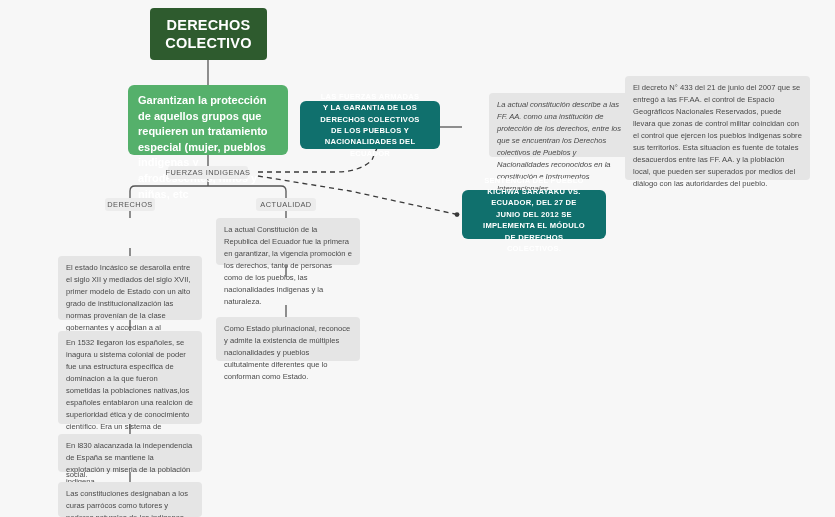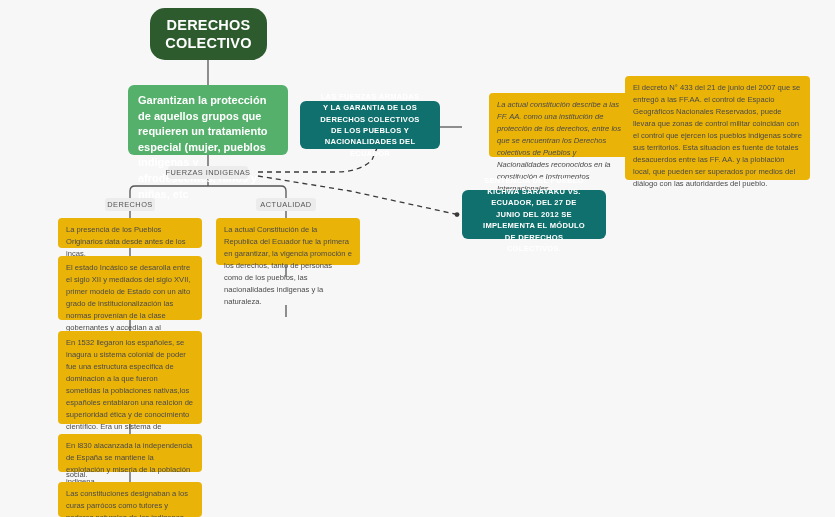--- a/index.html
+++ b/index.html
@@ -29,21 +29,21 @@
   }
   .node {
     position: absolute;
     box-sizing: border-box;
   }
 
   
   .node-root {
     background: #2e5b2e;
     color: #ffffff;
-    border-radius: 15px;
+    border-radius: 4px;
     font-weight: bold;
     font-size: 14.5px;
     line-height: 1.25;
     letter-spacing: 0.2px;
     display: flex;
     align-items: center;
     justify-content: flex-end;
     text-align: center;
     padding: 6px 10px;
   }
@@ -71,21 +71,21 @@
     letter-spacing: 0.25px;
     padding: 7px 18px;
     text-align: center;
     display: flex;
     align-items: center;
     justify-content: center;
   }
 
   
   .node-grey {
-    background: #eab308;
+    background: #e5e5e5;
     color: #4a4a4a;
     border-radius: 4px;
     font-size: 7.6px;
     line-height: 1.58;
     padding: 6px 8px;
     text-align: left;
   }
 
   
   .node-pill {
@@ -159,23 +159,20 @@
   </div>
 
   <div class="node node-pill" style="left:105px; top:198px; width:50px; height:13px;">
     <span>DERECHOS</span>
   </div>
 
   <div class="node node-pill" style="left:256px; top:198px; width:60px; height:13px;justify-content:center;">
     <span>ACTUALIDAD</span>
   </div>
 
-  <div class="node node-grey" style="left:58px; top:218px; width:144px; height:30px;">
-    <span>La presencia de los Pueblos Originarios data desde antes de los incas.</span>
-  </div>
 
   <div class="node node-grey" style="left:58px; top:256px; width:144px; height:64px;">
     <span>El estado Incásico se desarolla entre el siglo XII y mediados del siglo XVII, primer modelo de Estado con un alto grado de institucionalización las normas provenían de la clase gobernantes y accedian a al administración de la justicia.</span>
   </div>
 
   <div class="node node-grey" style="left:58px; top:331px; width:144px; height:93px;">
     <span>En 1532 llegaron los españoles, se inagura u sistema colonial de poder fue una estructura especifica de dominacion a la que fueron sometidas la poblaciones nativas,los españoles entablaron una reaIcion de superioridad ética y de conocimiento científico. Era un sistema de exclusión y denominación social, basado en la idea de raza,como factor de clasaficación  e identidad social.</span>
   </div>
 
   <div class="node node-grey" style="left:58px; top:434px; width:144px; height:38px;">
@@ -184,20 +181,23 @@
 
   <div class="node node-grey" style="left:58px; top:482px; width:144px; height:35px;">
     <span>Las constituciones designaban a los curas parrócos como tutores y poderes naturales de los indigenas.</span>
   </div>
 
   <div class="node node-grey" style="left:216px; top:218px; width:144px; height:47px;">
     <span>La actual Constitución de la Republica del Ecuador fue la primera en garantizar, la vigencia promoción e los derechos, tanto de personas como de los pueblos, las nacionalidades indigenas y la naturaleza.</span>
   </div>
 
 
+  <div class="node node-grey" style="left:216px; top:317px; width:144px; height:44px;">
+    <span>Como Estado plurinacional, reconoce y admite la existencia de múltiples nacionalidades y pueblos cultutalmente diferentes que lo conforman como Estado.</span>
+  </div>
 
   <div class="node node-teal" style="left:300px; top:101px; width:140px; height:48px;">
     <span>LAS FUERZAS ARMADAS Y LA GARANTIA DE LOS DERECHOS COLECTIVOS DE LOS PUEBLOS Y NACIONALIDADES DEL ECUADOR</span>
   </div>
 
   <div class="node node-grey" style="left:489px; top:93px; width:146px; height:64px;font-style:italic;">
     <span>La actual constitución describe a las FF. AA. como una institución de protección de los derechos, entre los que se encuentran los Derechos colectivos de Pueblos y Nacionalidades reconocidos en la constitución e Instrumentos Internacionales</span>
   </div>
 
   <div class="node node-grey" style="left:625px; top:76px; width:185px; height:104px;">

